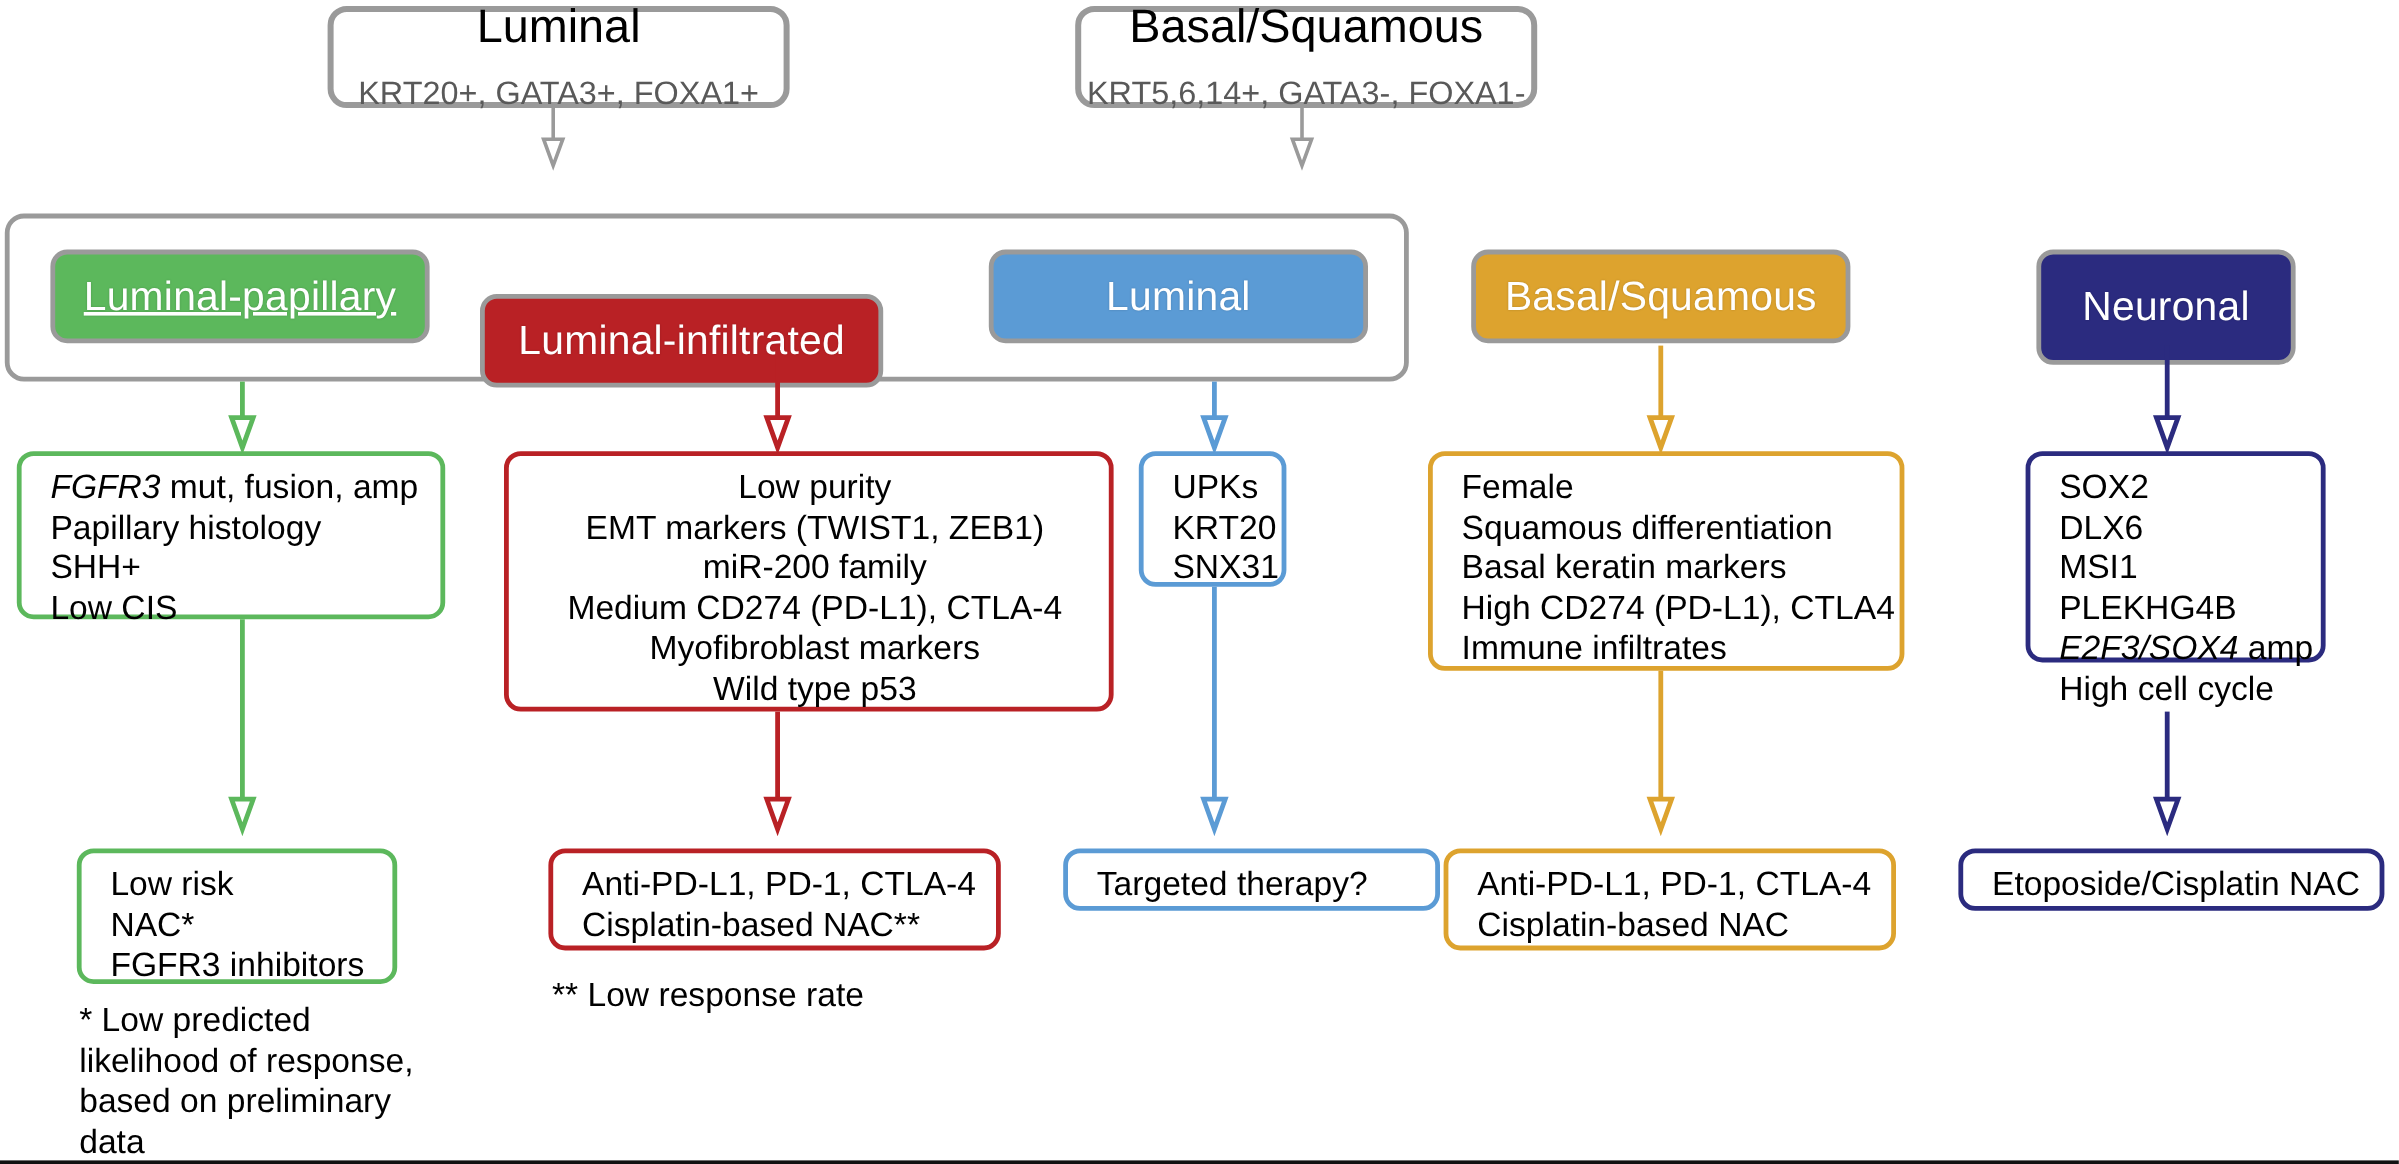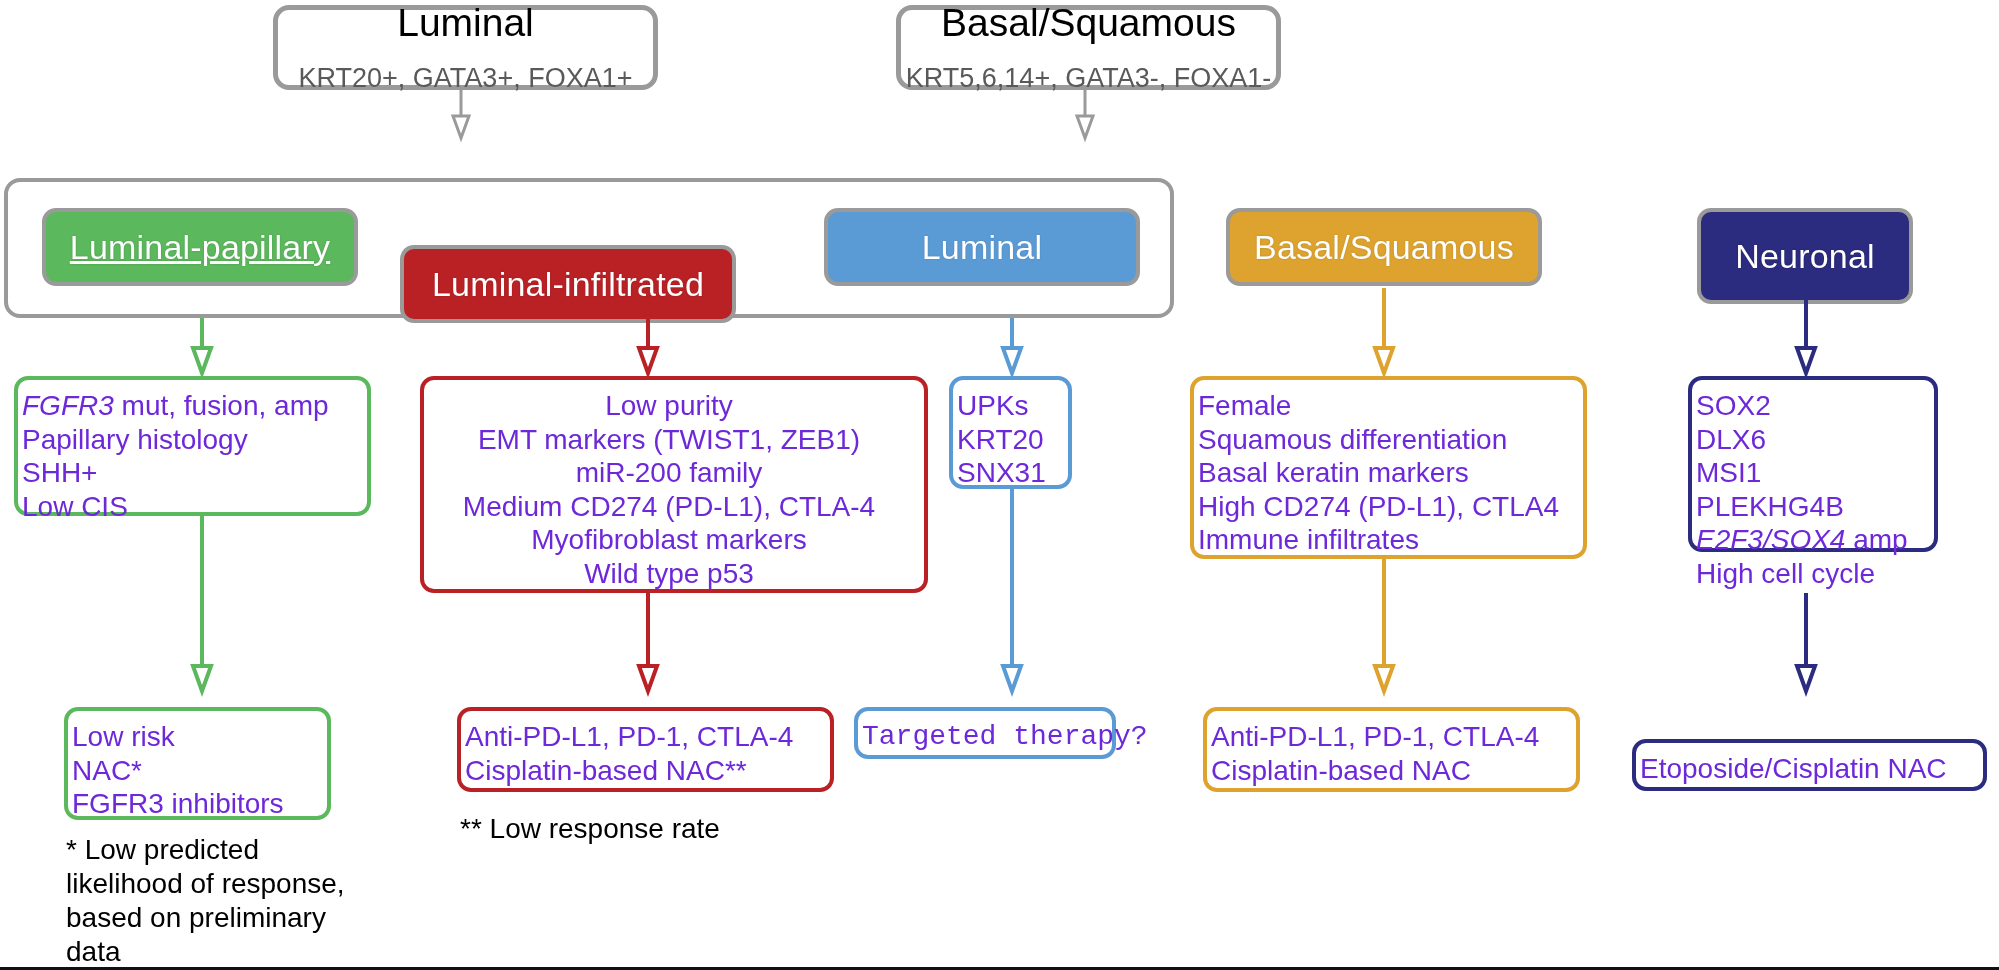--- a/index.html
+++ b/index.html
@@ -31,22 +31,22 @@
   .pill{
     border:4px solid #9a9a9a;border-radius:14px;
     display:flex;align-items:center;justify-content:center;
     color:#ffffff;font-size:34px;letter-spacing:.2px;
     text-shadow:0 0 2px rgba(0,0,0,.18);
   }
 
   
   .info-box{
     border:4px solid #000;border-radius:14px;background:#fff;
-    padding:9px 14px 10px 4px;
-    font-size:28px;line-height:1.20;color:#6d28d9;
+    padding:9px 14px 10px 24px;
+    font-size:28px;line-height:1.20;color:#000000;
   }
   .info-box .ln{white-space:nowrap;}
   .info-box i{font-style:italic;}
 
   
   .footnote{font-size:28px;line-height:1.22;color:#000;}
 
   
   .conn{position:absolute;}
   .conn svg{display:block;overflow:visible;}
@@ -218,30 +218,30 @@
     <div class="ln">Low risk</div>
     <div class="ln">NAC*</div>
     <div class="ln">FGFR3 inhibitors</div>
   </div>
 
   <div class="abs info-box" style="left:457px;top:707px;width:377px;height:85px;border-color:#b92125;">
     <div class="ln">Anti-PD-L1, PD-1, CTLA-4</div>
     <div class="ln">Cisplatin-based NAC**</div>
   </div>
 
-  <div class="abs info-box" style="left:854px;top:707px;width:262px;height:52px;border-color:#5b9bd5;font-family:Liberation Mono, monospace;">
+  <div class="abs info-box" style="left:886px;top:707px;width:314px;height:52px;border-color:#5b9bd5;">
     <div class="ln">Targeted therapy?</div>
   </div>
 
   <div class="abs info-box" style="left:1203px;top:707px;width:377px;height:85px;border-color:#dda32e;">
     <div class="ln">Anti-PD-L1, PD-1, CTLA-4</div>
     <div class="ln">Cisplatin-based NAC</div>
   </div>
 
-  <div class="abs info-box" style="left:1632px;top:707px;width:355px;height:52px;border-color:#2b2b7f;margin-top:32px;">
+  <div class="abs info-box" style="left:1632px;top:707px;width:355px;height:52px;border-color:#2b2b7f;">
     <div class="ln">Etoposide/Cisplatin NAC</div>
   </div>
 
   <div class="abs footnote" style="left:66px;top:833px;width:320px;">
     <div>* Low predicted</div>
     <div>likelihood of response,</div>
     <div>based on preliminary</div>
     <div>data</div>
   </div>
 

